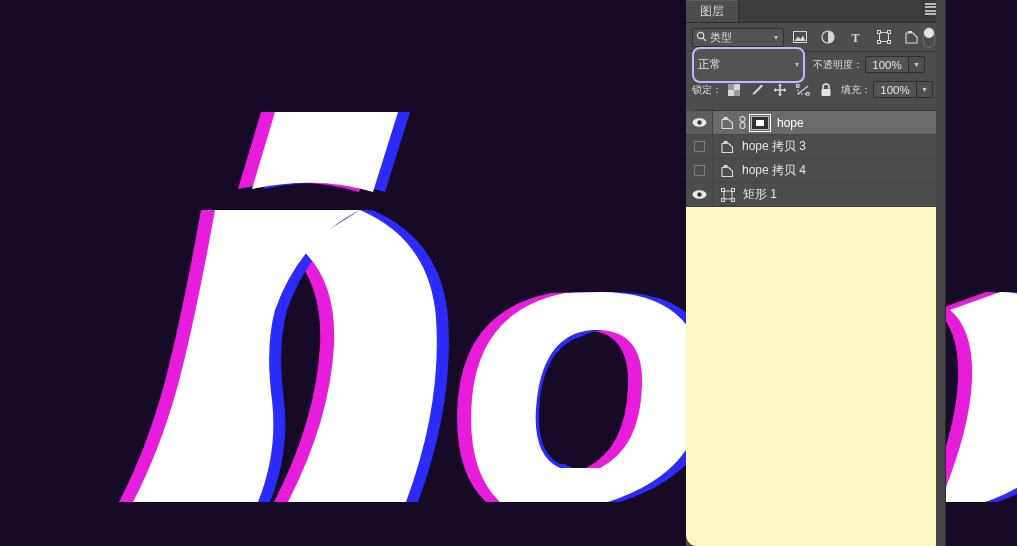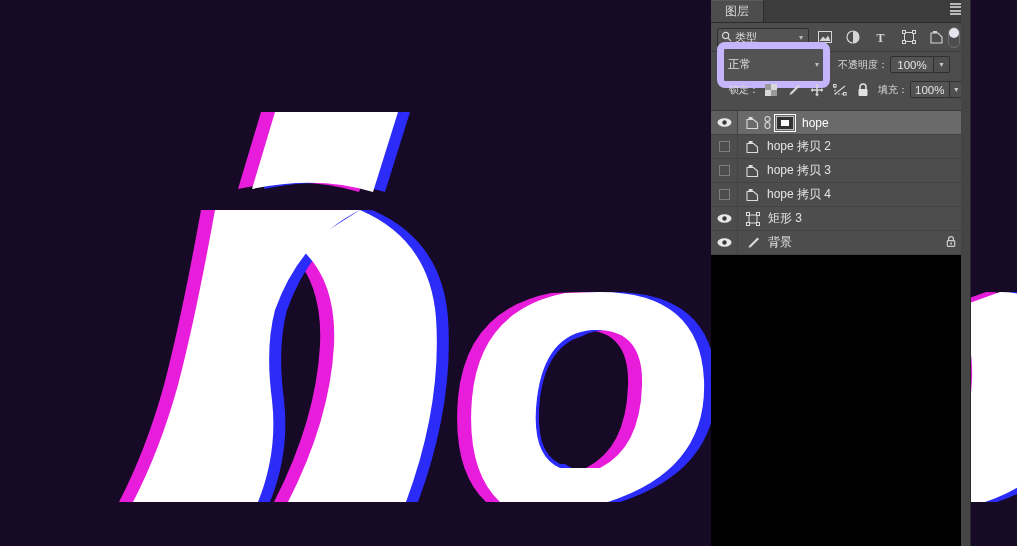--- a/index.html
+++ b/index.html
@@ -26,21 +26,21 @@
   #artwork {
     position: absolute;
     left: 0; top: 0;
     width: 1017px;
     height: 546px;
   }
 
   
   #layers-panel {
     position: absolute;
-    left: 711px; top: 0;
+    left: 686px; top: 0;
     width: 260px;
     height: 546px;
     background: #4d4d4d;
     color: #d4d4d4;
     font-size: 12px;
     box-sizing: border-box;
     border-right: 1px solid #2b2b2b;
   }
 
   
@@ -139,21 +139,21 @@
     height: 25px;
     display: flex;
     align-items: center;
     padding: 0 6px;
     box-sizing: border-box;
   }
   .blend-select {
     width: 113px;
     height: 19px;
     background: #535353;
-    border: 7px solid #c4b5fd;
+    border: 2px solid #c4b5fd;
     border-radius: 8px;
     display: flex;
     align-items: center;
     padding: 16px 4px;
     box-sizing: border-box;
     font-size: 11.5px;
     color: #e0e0e0;
   }
   .blend-select .lbl { flex: 1; }
   .blend-select .chev { color: #bbb; font-size: 8px;}
@@ -199,22 +199,23 @@
     color: #d0d0d0;
   }
 
   
   .layer-list {
     position: absolute;
     left: 0;
     top: 110px;
     right: 0;
     bottom: 0;
-    background: #000000;
+    background: #fef9c3;
     border-top: 1px solid #3a3a3a;
+    border-radius: 11px;
   }
   .layer-row {
     height: 24px;
     display: flex;
     align-items: center;
     border-bottom: 1px solid #434343;
     background: #4d4d4d;
     position: relative;
     box-sizing: border-box;
   }
@@ -421,21 +422,21 @@
     <div class="blend-select">
       <span class="lbl">正常</span>
       <span class="chev">▾</span>
     </div>
     <span class="fieldlabel">不透明度：</span>
     <div class="numbox">100%</div>
     <div class="numstep">▾</div>
   </div>
 
   <div class="lock-row">
-    <span class="fieldlabel" style="margin-left:12px">锁定：</span>
+    <span class="fieldlabel" style="margin-left:0">锁定：</span>
     <div class="lock-icons">
       <span class="licon">
         <svg width="12" height="12" viewBox="0 0 12 12">
           <rect x="0" y="0" width="6" height="6" fill="#9a9a9a"></rect>
           <rect x="6" y="6" width="6" height="6" fill="#9a9a9a"></rect>
           <rect x="6" y="0" width="6" height="6" fill="#d8d8d8"></rect>
           <rect x="0" y="6" width="6" height="6" fill="#d8d8d8"></rect>
         </svg>
       </span>
       <span class="licon">
@@ -503,34 +504,20 @@
           <span class="cb"></span>
         </div>
         <div class="thumbs">
           <span class="so-icon">
             <svg width="13" height="14" viewBox="0 0 13 14">
               <path d="M1,3.5 L7.5,3.5 L11.5,7 L11.5,12.5 L1,12.5 Z" fill="none" stroke="#dcdcdc" stroke-width="1.1"></path>
               <path d="M2.6,1 L6.6,1 L6.6,3.3 L2.6,3.3 Z" fill="#dcdcdc"></path>
             </svg>
           </span>
         </div>
-        <span class="layer-name">hope 拷贝 2</span>
-      </div>
-      <div class="layer-row">
-        <div class="eye-cell">
-          <span class="cb"></span>
-        </div>
-        <div class="thumbs">
-          <span class="so-icon">
-            <svg width="13" height="14" viewBox="0 0 13 14">
-              <path d="M1,3.5 L7.5,3.5 L11.5,7 L11.5,12.5 L1,12.5 Z" fill="none" stroke="#dcdcdc" stroke-width="1.1"></path>
-              <path d="M2.6,1 L6.6,1 L6.6,3.3 L2.6,3.3 Z" fill="#dcdcdc"></path>
-            </svg>
-          </span>
-        </div>
         <span class="layer-name">hope 拷贝 3</span>
       </div>
       <div class="layer-row">
         <div class="eye-cell">
           <span class="cb"></span>
         </div>
         <div class="thumbs">
           <span class="so-icon">
             <svg width="13" height="14" viewBox="0 0 13 14">
               <path d="M1,3.5 L7.5,3.5 L11.5,7 L11.5,12.5 L1,12.5 Z" fill="none" stroke="#dcdcdc" stroke-width="1.1"></path>
@@ -551,38 +538,17 @@
           <span class="shape-icon">
             <svg width="14" height="14" viewBox="0 0 14 14">
               <rect x="3" y="3" width="8" height="8" fill="none" stroke="#dcdcdc" stroke-width="1"></rect>
               <rect x="0.5" y="0.5" width="3" height="3" fill="#4d4d4d" stroke="#dcdcdc" stroke-width="1"></rect>
               <rect x="10.5" y="0.5" width="3" height="3" fill="#4d4d4d" stroke="#dcdcdc" stroke-width="1"></rect>
               <rect x="0.5" y="10.5" width="3" height="3" fill="#4d4d4d" stroke="#dcdcdc" stroke-width="1"></rect>
               <rect x="10.5" y="10.5" width="3" height="3" fill="#4d4d4d" stroke="#dcdcdc" stroke-width="1"></rect>
             </svg>
           </span>
         </div>
-        <span class="layer-name">矩形 3</span>
-      </div>
-      <div class="layer-row">
-        <div class="eye-cell">
-          <span class="eye"><svg width="15" height="11" viewBox="0 0 15 11">
-              <ellipse cx="7.5" cy="5.5" rx="7" ry="4.2" fill="#e8e8e8"></ellipse>
-              <circle cx="7.5" cy="5.5" r="2.2" fill="#3a3a3a"></circle>
-            </svg></span>
-        </div>
-        <div class="thumbs">
-          <span class="brush-icon">
-            <svg width="14" height="14" viewBox="0 0 14 14">
-              <path d="M11.5,1.5 L13,3 L5,11 L2.5,12 L3.5,9.5 Z" fill="#dcdcdc"></path>
-            </svg>
-          </span>
-        </div>
-        <span class="layer-name">背景</span>
-        <span class="lock-badge"><svg width="10" height="12" viewBox="0 0 10 12">
-            <path d="M2.6,5.2 L2.6,3.6 A2.4,2.4 0 0,1 7.4,3.6 L7.4,5.2" fill="none" stroke="#cfcfcf" stroke-width="1.2"></path>
-            <rect x="1.3" y="5.2" width="7.4" height="5.6" rx="0.8" fill="none" stroke="#cfcfcf" stroke-width="1.2"></rect>
-            <rect x="4.3" y="7" width="1.6" height="2" fill="#cfcfcf"></rect>
-          </svg></span>
+        <span class="layer-name">矩形 1</span>
       </div>
     </div>
   <div class="scroll-strip"></div>
 </div>
 
 </body></html>

